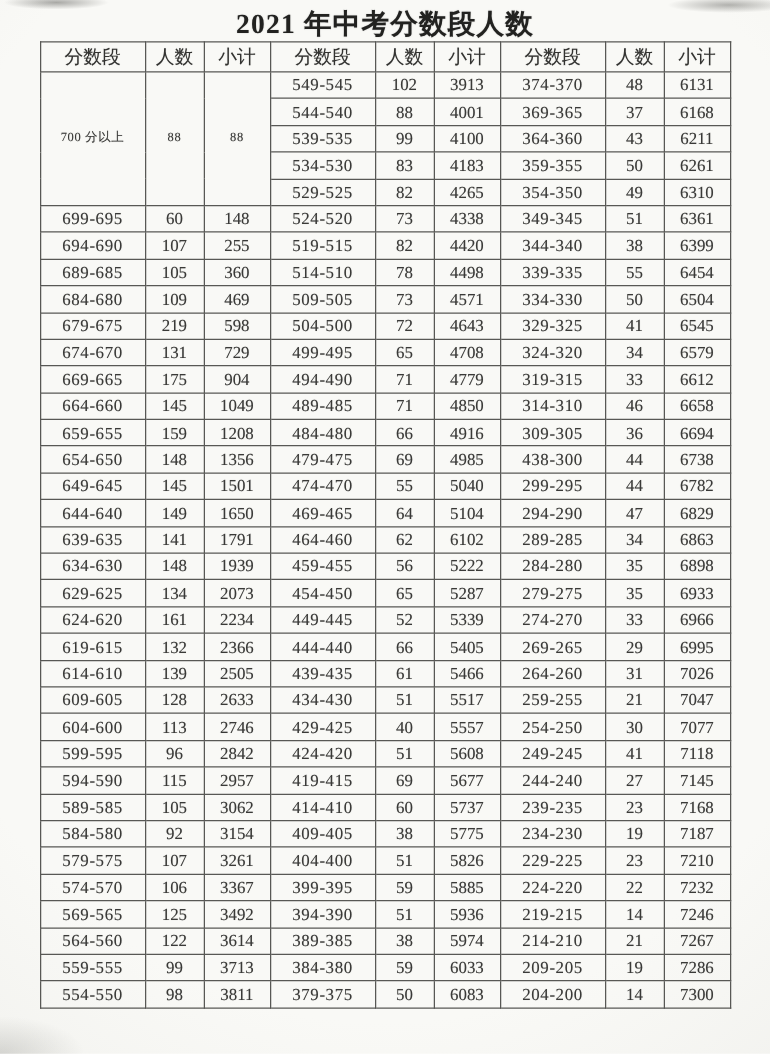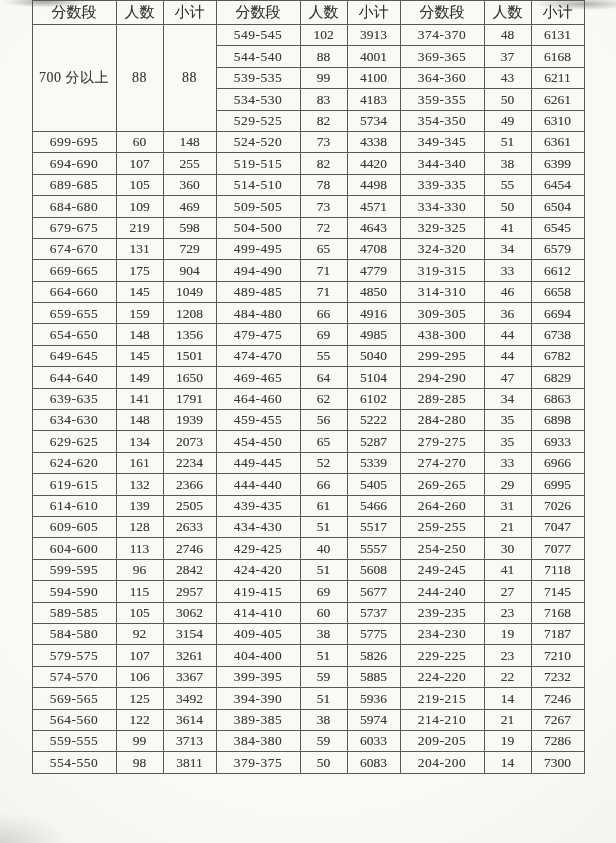--- a/index.html
+++ b/index.html
@@ -39,26 +39,27 @@
     text-shadow:0 0 0.6px rgba(70,70,68,0.45);
     overflow:hidden;white-space:nowrap;
   }
   thead th{
     height:23px;font-size:15px;font-weight:normal;color:#333331;
   }
   tbody td{
     height:20.4px;font-size:13.5px;line-height:1;
   }
   td.score-range{letter-spacing:0.5px;}
-  td.merged{font-size:14px;letter-spacing:0.5px;}
+  td.merged{font-size:10px;letter-spacing:0.5px;}
 </style>
 </head>
 <body>
 
 <div class="page">
+  <h1 class="title">2021 年中考分数段人数</h1>
   <table class="score-table">
     <colgroup>
       <col class="c-range">
         <col class="c-count">
         <col class="c-sub">
       <col class="c-range">
         <col class="c-count">
         <col class="c-sub">
       <col class="c-range">
         <col class="c-count">
@@ -109,21 +110,21 @@
           <td class="score-range">534-530</td>
           <td>83</td>
           <td>4183</td>
           <td class="score-range">359-355</td>
           <td>50</td>
           <td>6261</td>
         </tr>
         <tr>
           <td class="score-range">529-525</td>
           <td>82</td>
-          <td>5734</td>
+          <td>4265</td>
           <td class="score-range">354-350</td>
           <td>49</td>
           <td>6310</td>
         </tr>
         <tr>
           <td class="score-range">699-695</td>
           <td>60</td>
           <td>148</td>
           <td class="score-range">524-520</td>
           <td>73</td>

